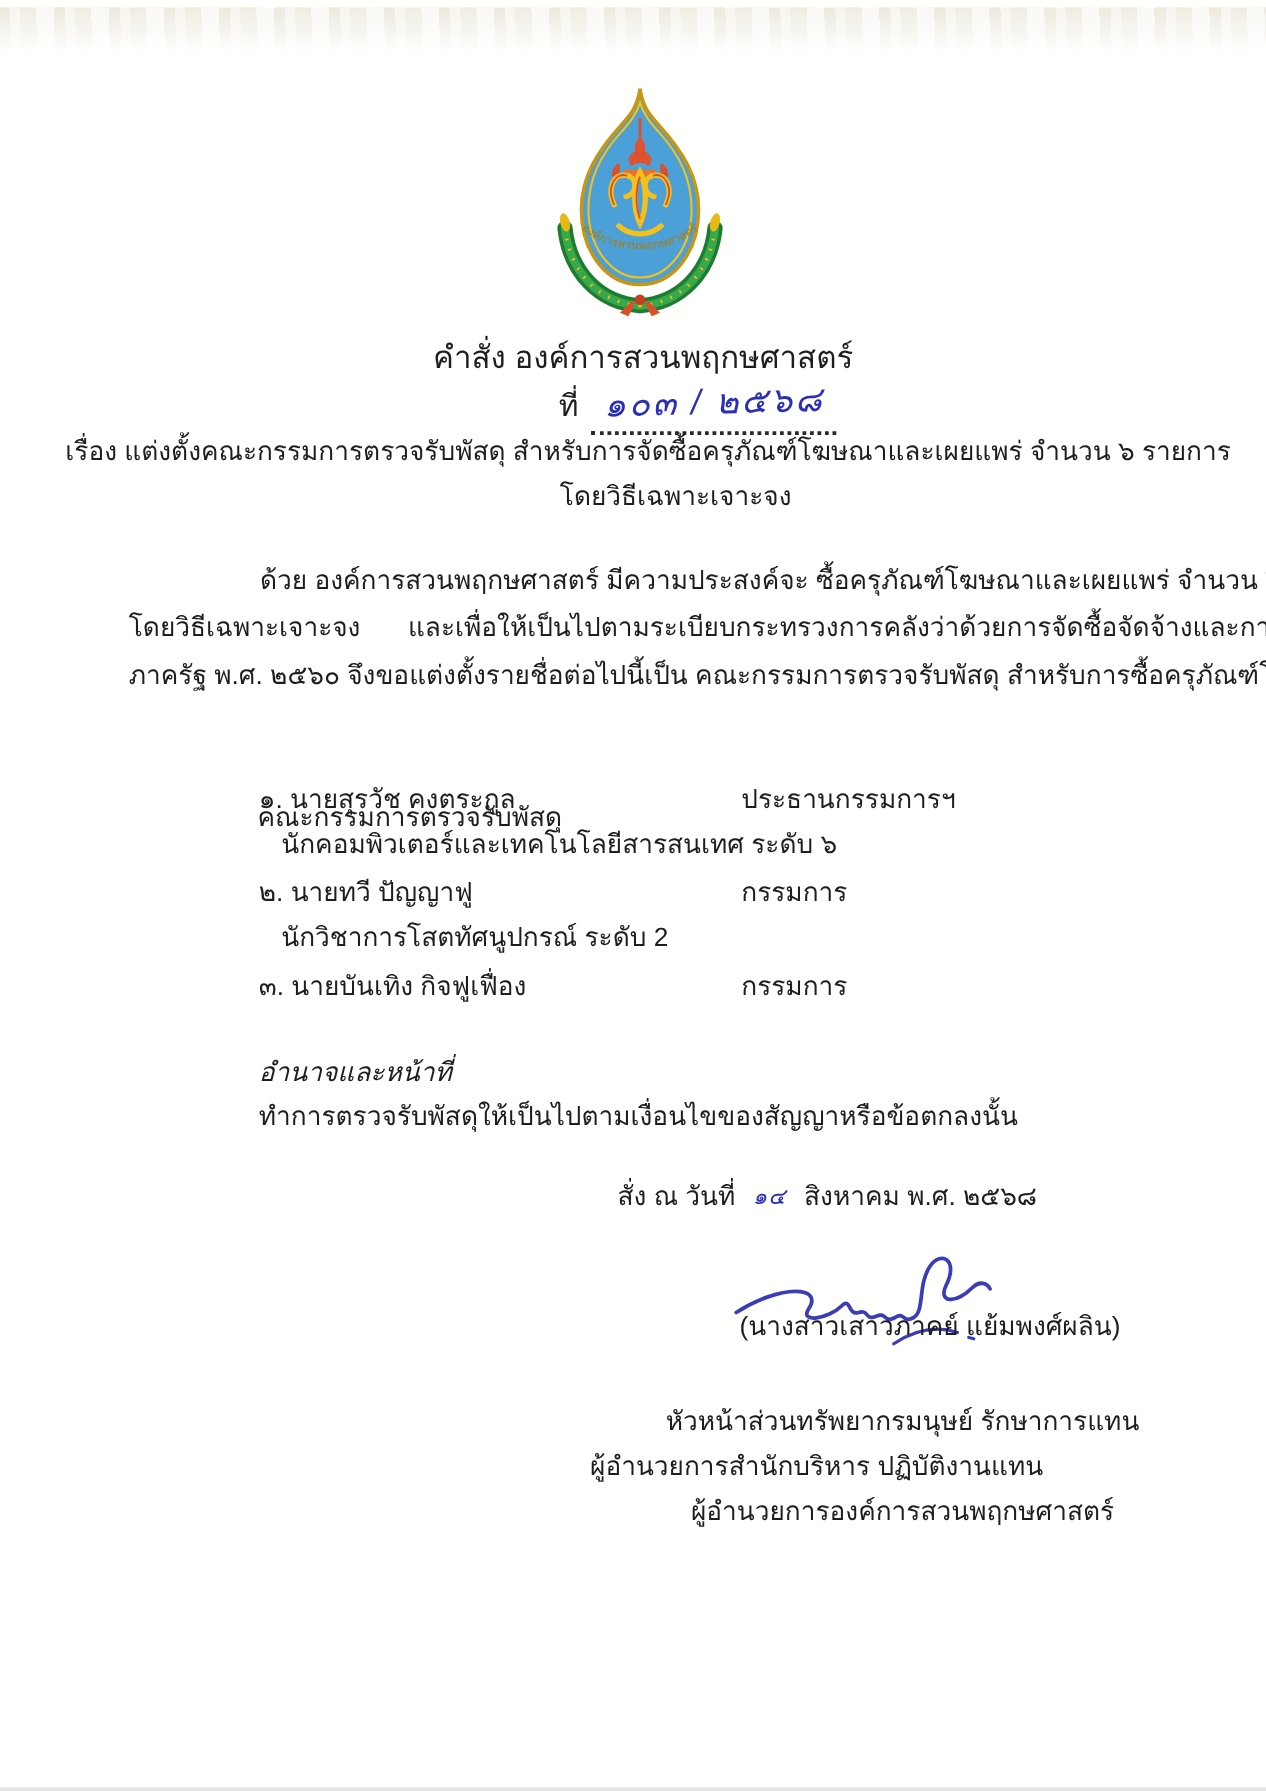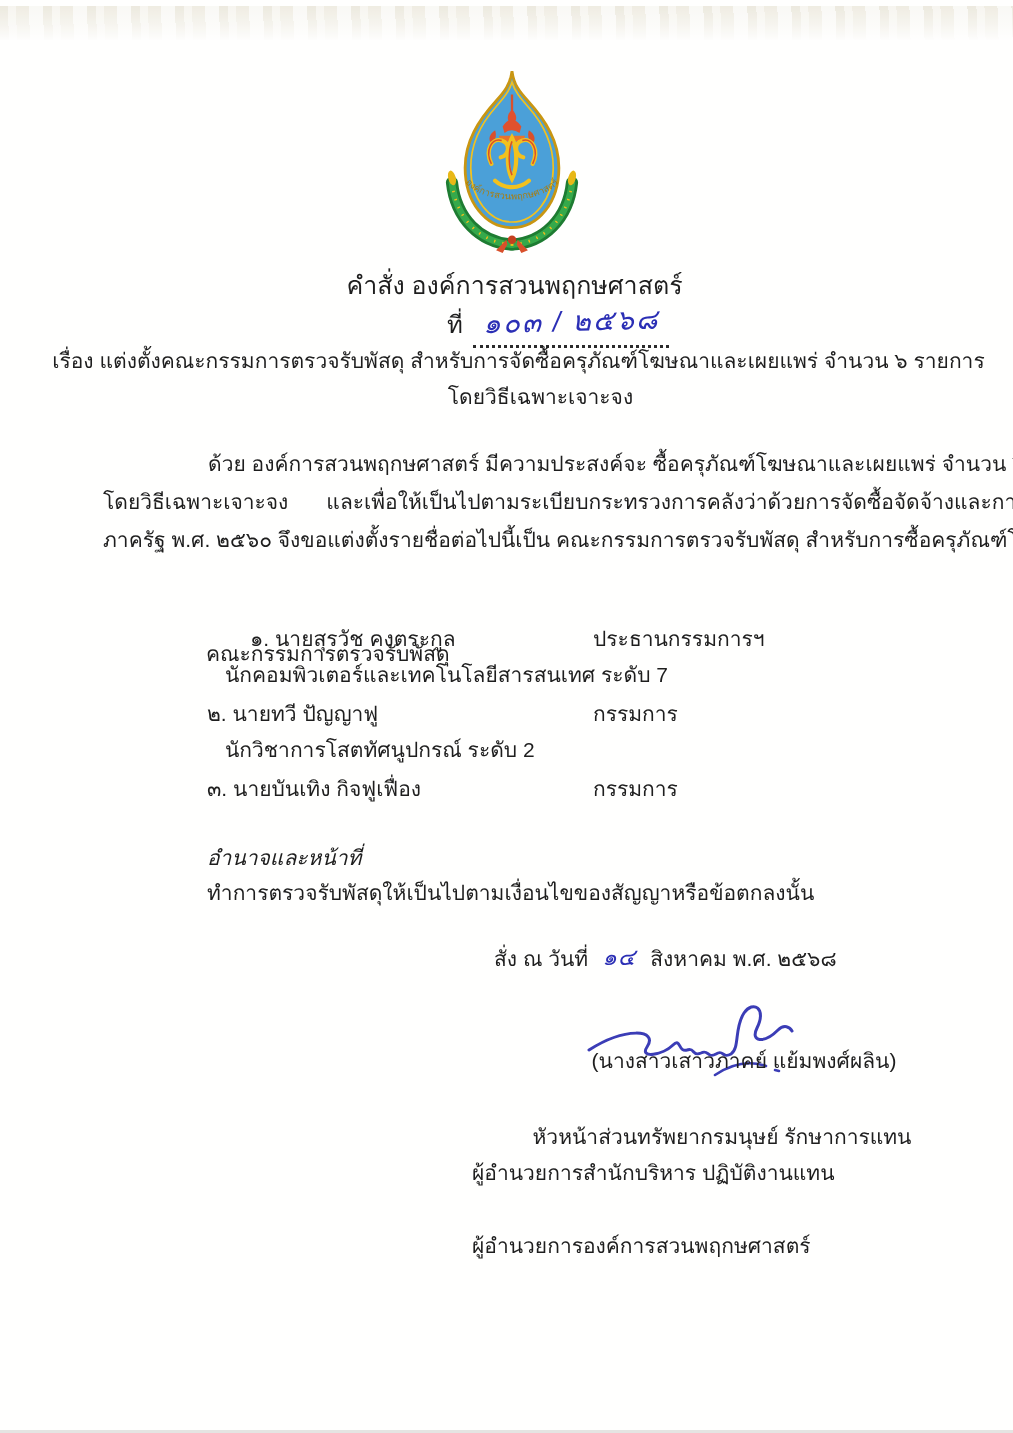--- a/index.html
+++ b/index.html
@@ -32,21 +32,21 @@
   .doc-number-label { font-size:24px; }
   .doc-number-value {
     display:inline-block; margin-left:10px; padding:0 10px 0 10px;
     border-bottom:3px dotted #2a2a2a;
   }
   .doc-number-value > span {
     display:inline-block; font-size:28px; font-style:italic; letter-spacing:2px;
     transform:rotate(-1.5deg) translateY(-2px);
   }
   .issued-day {
-    display:inline-block; margin:0 14px; font-size:23px; font-style:italic;
+    display:inline-block; margin:0 14px; font-size:18px; font-style:italic;
     letter-spacing:1px; transform:translateY(-1px);
   }
   .sig-svg, .logo-svg { position:absolute; }
 </style>
 </head>
 <body>
 
 <div class="page">
 
   <div class="scan-band"></div>
@@ -110,23 +110,23 @@
   <div class="abs center t" style="top:380px; left:34px;">โดยวิธีเฉพาะเจาะจง</div>
 
   <div class="abs t" style="top:447px; left:208px;">ด้วย องค์การสวนพฤกษศาสตร์ มีความประสงค์จะ ซื้อครุภัณฑ์โฆษณาและเผยแพร่ จำนวน ๖ รายการ</div>
   <div class="abs t" style="top:485px; left:103px;">
     <span>โดยวิธีเฉพาะเจาะจง</span><span style="display:inline-block; width:38px;"></span><span>และเพื่อให้เป็นไปตามระเบียบกระทรวงการคลังว่าด้วยการจัดซื้อจัดจ้างและการบริหารพัสดุ</span>
   </div>
   <div class="abs t" style="top:523px; left:103px;">ภาครัฐ พ.ศ. ๒๕๖๐ จึงขอแต่งตั้งรายชื่อต่อไปนี้เป็น คณะกรรมการตรวจรับพัสดุ สำหรับการซื้อครุภัณฑ์โฆษณาและ</div>
 
   <div class="abs t" style="top:589px; left:206px;margin-top:48px;">คณะกรรมการตรวจรับพัสดุ</div>
 
-  <div class="abs t" style="top:622px; left:207px;margin-left:43px;">๑. นายสุรวัช คงตระกูล</div>
+  <div class="abs t" style="top:622px; left:207px;">๑. นายสุรวัช คงตระกูล</div>
   <div class="abs t" style="top:622px; left:593px;">ประธานกรรมการฯ</div>
-  <div class="abs t" style="top:658px; left:225px;">นักคอมพิวเตอร์และเทคโนโลยีสารสนเทศ ระดับ 7</div>
+  <div class="abs t" style="top:658px; left:225px;">นักคอมพิวเตอร์และเทคโนโลยีสารสนเทศ ระดับ ๖</div>
 
   <div class="abs t" style="top:697px; left:207px;">๒. นายทวี ปัญญาฟู</div>
   <div class="abs t" style="top:697px; left:593px;">กรรมการ</div>
   <div class="abs t" style="top:733px; left:225px;">นักวิชาการโสตทัศนูปกรณ์ ระดับ 2</div>
 
   <div class="abs t" style="top:772px; left:207px;">๓. นายบันเทิง กิจฟูเฟื่อง</div>
   <div class="abs t" style="top:772px; left:593px;">กรรมการ</div>
 
   <div class="abs t" style="top:841px; left:207px;font-style:italic;">อำนาจและหน้าที่</div>
   <div class="abs t" style="top:876px; left:207px;">ทำการตรวจรับพัสดุให้เป็นไปตามเงื่อนไขของสัญญาหรือข้อตกลงนั้น</div>
@@ -139,16 +139,16 @@
     <g fill="none" stroke="#3b3db6" stroke-linecap="round">
       <path stroke-width="3" d="M 6 50 C 42 27 76 29 64 47 C 56 59 80 55 90 45 C 98 37 95 53 104 50 C 112 47 109 57 118 53 C 126 49 124 59 133 54 C 141 49 139 59 148 54 C 157 48 151 28 161 13 C 170 0 184 8 174 28 C 167 42 181 44 195 30 C 201 24 207 27 209 31"></path>
       <path stroke-width="2.6" d="M 132 75 C 150 63 168 61 183 66"></path>
       <path stroke-width="2.6" d="M 192 70 l 4 1"></path>
     </g>
   </svg>
 
   <div class="abs t" style="top:1044px; left:494px; width:500px; text-align:center;">(นางสาวเสาวภาคย์ แย้มพงศ์ผลิน)</div>
   <div class="abs t" style="top:1120px; left:472px; width:500px; text-align:center;">หัวหน้าส่วนทรัพยากรมนุษย์ รักษาการแทน</div>
   <div class="abs t" style="top:1156px; left:472px; width:500px; ">ผู้อำนวยการสำนักบริหาร ปฏิบัติงานแทน</div>
-  <div class="abs t" style="top:1192px; left:472px; width:500px; text-align:left;margin-top:37px;">ผู้อำนวยการองค์การสวนพฤกษศาสตร์</div>
+  <div class="abs t" style="top:1192px; left:472px; width:500px; text-align:center;">ผู้อำนวยการองค์การสวนพฤกษศาสตร์</div>
 
   <div class="scan-edge-bottom"></div>
 </div>
 
 </body></html>

